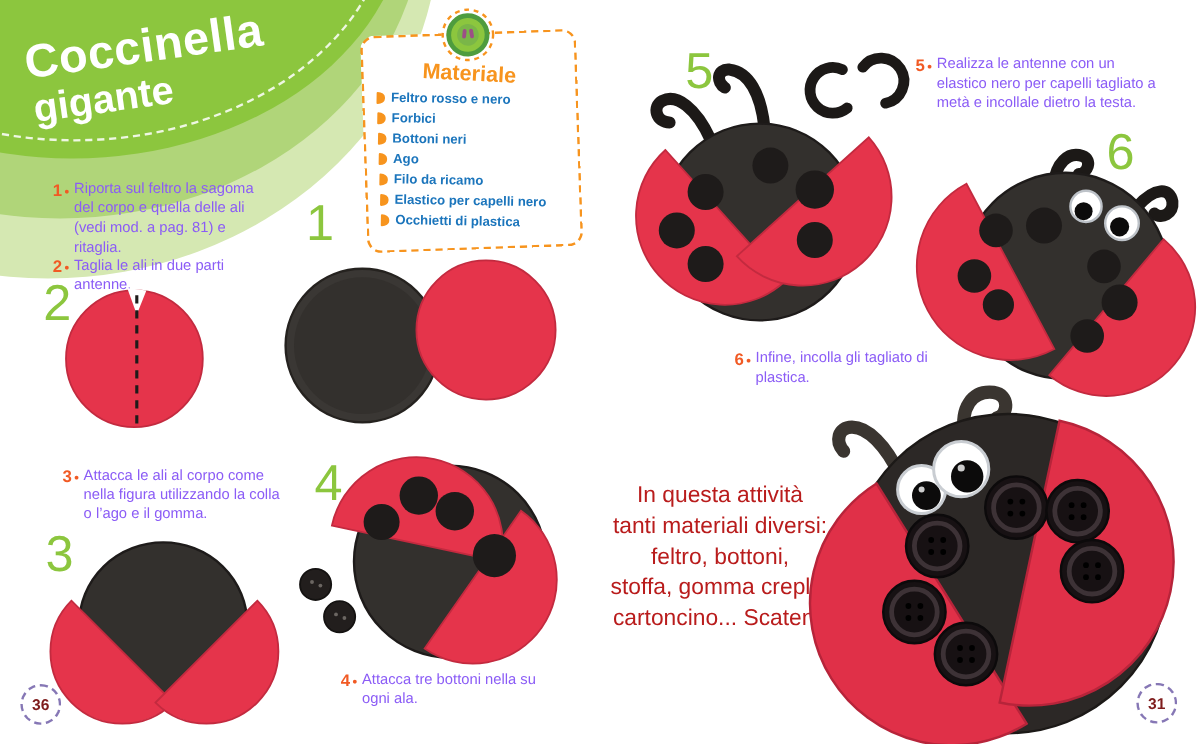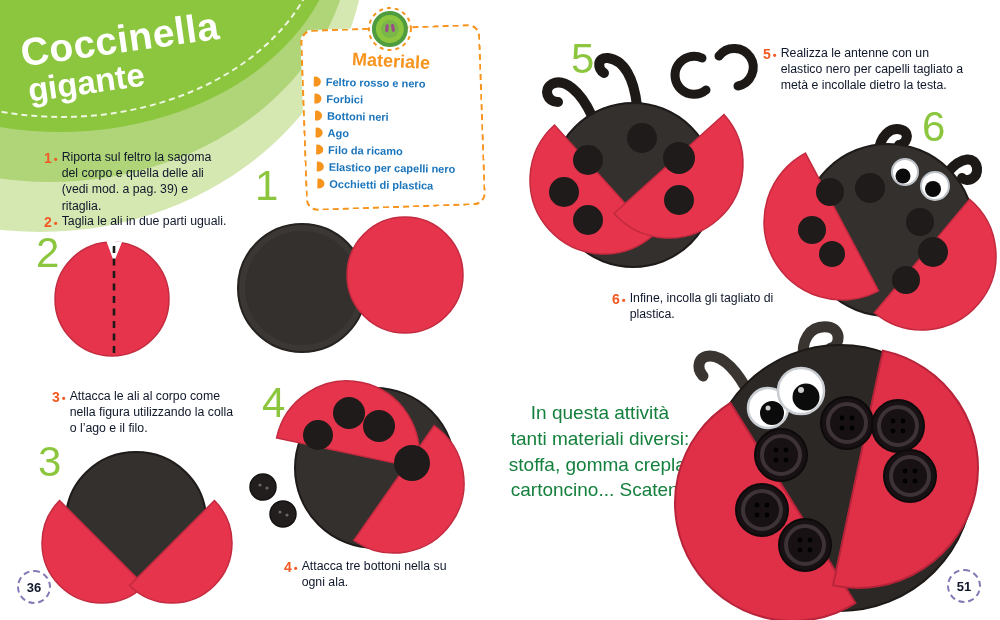--- a/index.html
+++ b/index.html
@@ -26,29 +26,29 @@
                transform:rotate(5deg);margin:0 0 4px 0;}
   .mat-list{list-style:none;margin:0;padding:0 0 0 2px;}
   .mat-list li{display:flex;align-items:center;gap:5px;font-size:11px;font-weight:bold;
                color:#1b75bc;margin:5px 0;transform:rotate(3deg);}
   .mat-bullet{flex:none;width:7px;height:10px;background:#f7941e;
               border-radius:1px 100% 100% 1px / 1px 50% 50% 1px;}
   
   .step{position:absolute;display:flex;gap:4px;font-size:12.3px;line-height:1.32;}
   .step-num{flex:none;color:#f15a24;font-weight:bold;font-size:14px;white-space:nowrap;}
   .bdot{font-size:11px;margin-left:2px;}
-  .step-text{color:#0f172a;}
+  .step-text{color:#8b5cf6;}
   .bignum{position:absolute;color:#8cc63e;font-size:42px;line-height:1;font-weight:normal;}
   
-  .callout{left:500px;top:400px;width:200px;text-align:center;color:#15803d;
+  .callout{left:500px;top:400px;width:200px;text-align:center;color:#b91c1c;
            font-size:19px;line-height:1.36;}
   .callout span{display:block;}
   
   .badge{position:absolute;width:30px;height:30px;border:2px dashed #8677b5;border-radius:50%;
-         display:flex;align-items:center;justify-content:center;color:#0f172a;
+         display:flex;align-items:center;justify-content:center;color:#7f1d1d;
          font-weight:bold;font-size:13px;background:rgba(255,255,255,.6);z-index:8;}
   svg{position:absolute;overflow:visible;}
 </style>
 </head>
 <body>
 
 <div id="canvas">
 
   <div class="blob blob-outer"></div>
   <div class="blob blob-mid"></div>
@@ -97,29 +97,29 @@
         </li>
       <li>
           <span class="mat-bullet"></span>
           <span>Occhietti di plastica</span>
         </li>
     </ul>
   </div>
 
   <div class="step" style="left:44px;top:149px;width:182px;">
     <div class="step-num"><span>1</span><span class="bdot">•</span></div>
-    <div class="step-text">Riporta sul feltro la sagoma del corpo e quella delle ali (vedi mod. a pag. 39) e ritaglia.</div>
+    <div class="step-text">Riporta sul feltro la sagoma del corpo e quella delle ali (vedi mod. a pag. 81) e ritaglia.</div>
   </div>
   <div class="step" style="left:44px;top:213px;width:190px;">
     <div class="step-num"><span>2</span><span class="bdot">•</span></div>
-    <div class="step-text">Taglia le ali in due parti uguali.</div>
+    <div class="step-text">Taglia le ali in due parti antenne.</div>
   </div>
   <div class="step" style="left:52px;top:388px;width:182px;">
     <div class="step-num"><span>3</span><span class="bdot">•</span></div>
-    <div class="step-text">Attacca le ali al corpo come nella figura utilizzando la colla o l’ago e il filo.</div>
+    <div class="step-text">Attacca le ali al corpo come nella figura utilizzando la colla o l’ago e il gomma.</div>
   </div>
   <div class="step" style="left:284px;top:558px;width:170px;">
     <div class="step-num"><span>4</span><span class="bdot">•</span></div>
     <div class="step-text">Attacca tre bottoni nella su ogni ala.</div>
   </div>
   <div class="step" style="left:763px;top:45px;width:205px;">
     <div class="step-num"><span>5</span><span class="bdot">•</span></div>
     <div class="step-text">Realizza le antenne con un elastico nero per capelli tagliato a metà e incollale dietro la testa.</div>
   </div>
   <div class="step" style="left:612px;top:290px;width:205px;">
@@ -207,20 +207,21 @@
     </g>
     <g>
       <circle cx="157" cy="78" r="14" fill="#fff" stroke="#bdc2c8" stroke-width="2"></circle>
       <circle cx="155" cy="81" r="8" fill="#0c0b0b"></circle>
     </g>
   </svg>
 
   <div class="abs callout">
     <span>In questa attività</span>
     <span>tanti materiali diversi:</span>
+    <span>feltro, bottoni,</span>
     <span>stoffa, gomma crepla,</span>
     <span>cartoncino... Scatena</span>
   </div>
 
   <svg style="left:688px;top:316px;" width="302" height="302" viewBox="0 0 302 302">
     <path d="M62,80 C50,55 35,40 22,40 C10,40 8,52 15,60" fill="none" stroke="#3a3530" stroke-width="11" stroke-linecap="round"></path>
     <path d="M116,46 C112,24 122,9 140,11 C154,13 152,30 143,32" fill="none" stroke="#3a3530" stroke-width="11" stroke-linecap="round"></path>
     <circle cx="152" cy="162" r="133" fill="#2c2826" stroke="#1c1917" stroke-width="2"></circle>
     <path d="M-118,0 A118,118 0 0 0 118,0 Z" transform="translate(105,187) rotate(58)" fill="#e03048" stroke="#b7243a" stroke-width="2"></path>
     <path d="M-120,0 A120,120 0 0 0 120,0 Z" transform="translate(170,152) rotate(-78)" fill="#e03048" stroke="#b7243a" stroke-width="2"></path>
@@ -278,15 +279,15 @@
       <circle cx="80" cy="92" r="2.5" fill="#fff" opacity=".8"></circle>
     </g>
     <g>
       <circle cx="113" cy="75" r="23" fill="#fff" stroke="#c9cdd2" stroke-width="2.5"></circle>
       <circle cx="118" cy="81" r="13.5" fill="#0c0b0b"></circle>
       <circle cx="113" cy="74" r="3" fill="#fff" opacity=".8"></circle>
     </g>
   </svg>
 
   <div class="badge" style="left:17px;top:570px;">36</div>
-  <div class="badge" style="left:947px;top:569px;">51</div>
+  <div class="badge" style="left:947px;top:569px;">31</div>
 
 </div>
 
 </body></html>

